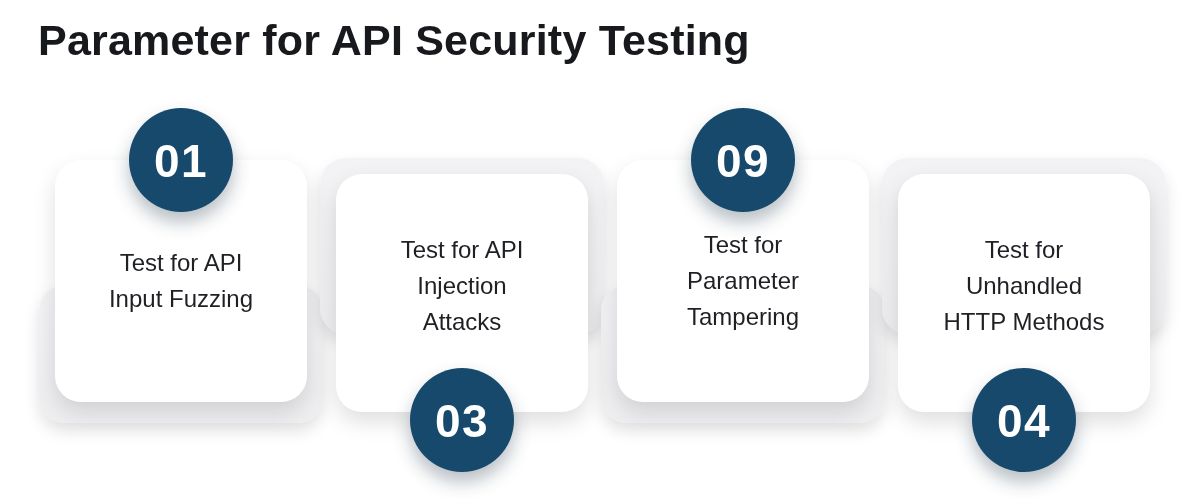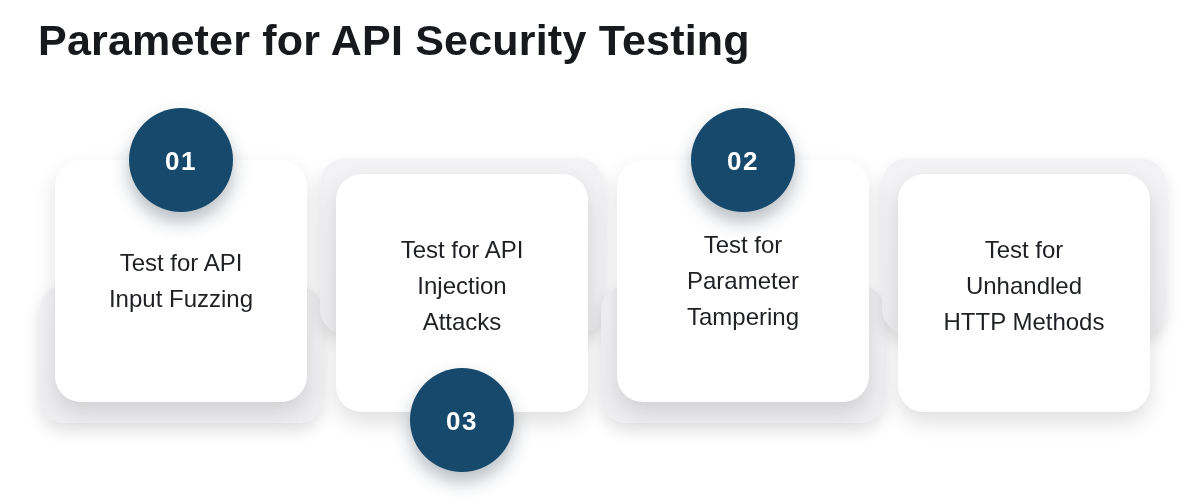--- a/index.html
+++ b/index.html
@@ -58,21 +58,21 @@
     width:104px;height:104px;border-radius:50%;
     background:var(--accent-navy,#17496c);
     box-shadow:0 10px 18px rgba(15,40,60,0.30);
     z-index:3;
     display:flex;align-items:center;justify-content:center;
   }
   .odd  .badge{top:0;}
   .even .badge{top:210px;}
   .badge-number{
     color:#ffffff;
-    font-size:26px;font-weight:600;letter-spacing:1.5px;
+    font-size:46px;font-weight:600;letter-spacing:1.5px;
     padding-top:2px;
   }
 </style>
 </head>
 <body>
 
 <div class="canvas">
 
   <div class="title">Parameter for API Security Testing</div>
 
@@ -100,26 +100,29 @@
   </div>
 
   <div class="step step-3 odd">
     <div class="plate"></div>
     <div class="card">
       <div class="label">Test for
 Parameter
 Tampering</div>
     </div>
     <div class="badge">
-      <span class="badge-number">02</span>
+      <span class="badge-number">09</span>
     </div>
   </div>
 
   <div class="step step-4 even">
     <div class="plate"></div>
     <div class="card">
       <div class="label">Test for
 Unhandled
 HTTP Methods</div>
     </div>
+    <div class="badge">
+      <span class="badge-number">04</span>
+    </div>
   </div>
 
 </div>
 
 </body></html>

